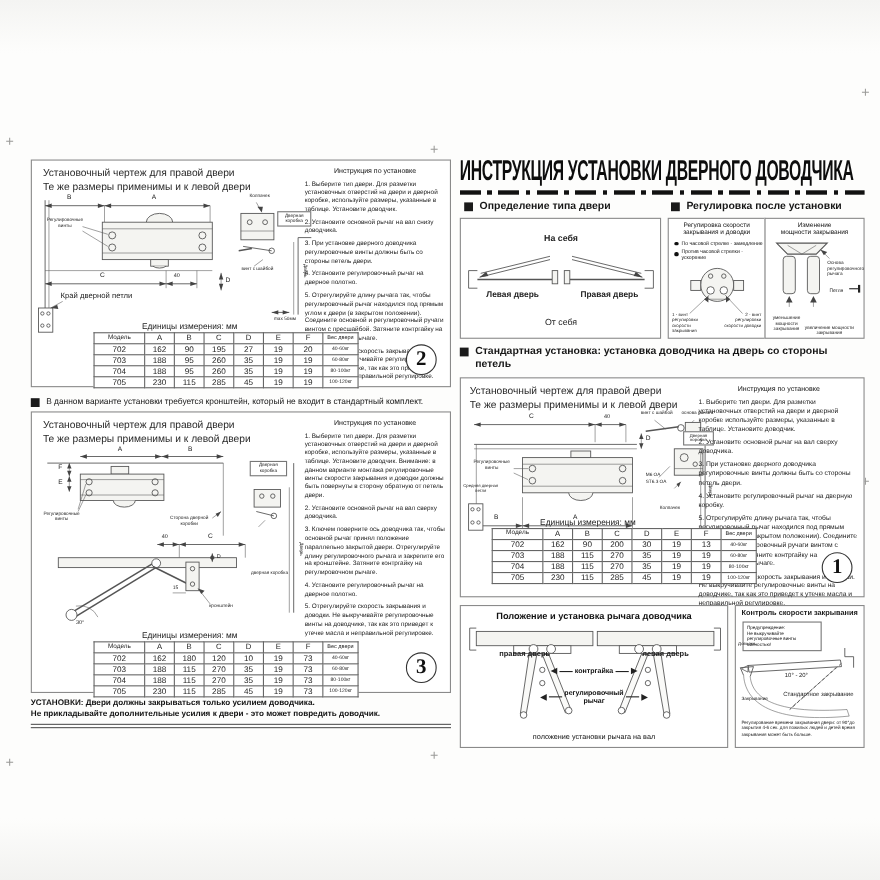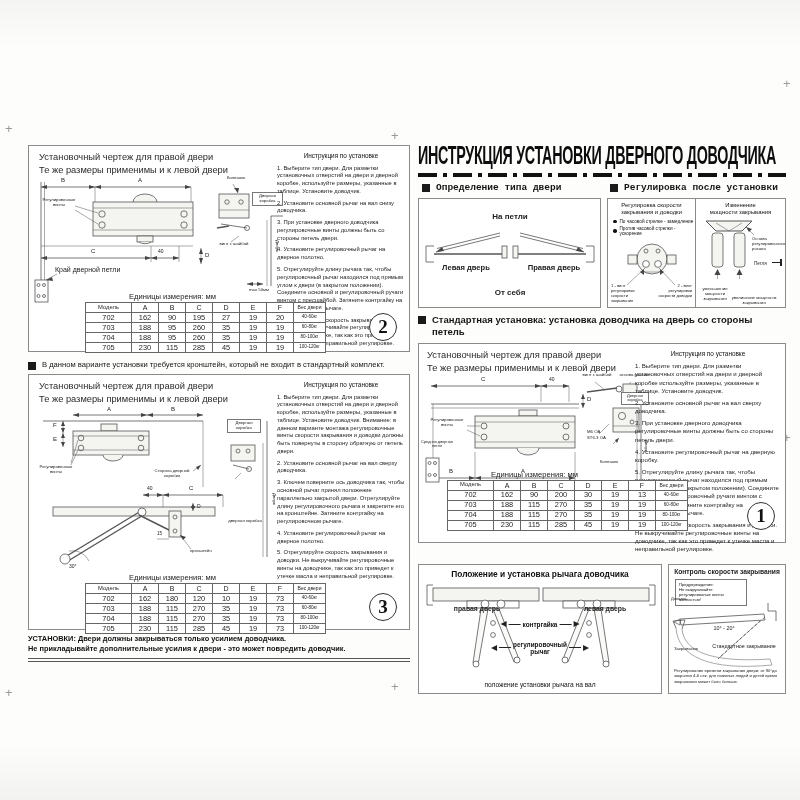--- a/index.html
+++ b/index.html
@@ -35,21 +35,21 @@
   svg .thin { stroke-width:0.5; }
   svg .thick { stroke-width:1.4; }
   svg .dash { stroke-dasharray:3 2; }
   .warnline { font-size:7.4px; font-weight:bold; color:#111; line-height:1.4; margin-top:4px; }
   .dblrule { margin-top:3px; height:4px; border-top:1.2px solid #555; border-bottom:1.2px solid #555; }
   
   .big-title { width:368px; overflow:visible; height:30px; }
   .big-title span { display:inline-block; white-space:nowrap; font-size:26px; font-weight:bold; letter-spacing:-0.5px; color:#0d0d0d; transform:scaleX(0.55); transform-origin:left top; }
   .dashdot { height:4px; margin:3px 0 5px; background:repeating-linear-gradient(90deg,#111 0 19px,transparent 19px 25px,#111 25px 29px,transparent 29px 35px); }
   .rp-heads { position:relative; height:14px; font-weight:bold; font-size:9.3px; color:#111; }
-  .rp-heads .sec-head { position:absolute; top:0;font-family:Liberation Mono, monospace; }
+  .rp-heads .sec-head { position:absolute; top:0; }
   .toprow { position:relative; height:110px; margin-top:2px; }
   .minibox { position:absolute; background:#fff; border:1px solid #8a8a8a; }
   .mtitle { text-align:center; font-size:5.9px; line-height:1.25; margin-top:3px; color:#111; }
   .bullet-row { display:flex; gap:3px; align-items:center; font-size:4.7px; margin:2px 0 0 5px; color:#111; }
   .dot { width:3.5px; height:3.5px; border-radius:50%; background:#111; flex:none; }
   .capgrid { position:absolute; bottom:3px; left:3px; right:3px; display:flex; justify-content:space-between; }
   .capgrid div { width:38px; font-size:4.1px; line-height:1.2; color:#222; }
   .arm-title { text-align:center; font-size:8.4px; font-weight:bold; margin-top:4px; color:#111; }
   .midlbl { position:absolute; left:50%; transform:translateX(-50%); display:flex; align-items:center; gap:2px; font-size:6.4px; font-weight:bold; color:#111; white-space:nowrap; }
   .midlbl .ln { width:12px; height:1px; background:#222; }
@@ -444,24 +444,24 @@
           </g>
           <g>
             <line x1="16" y1="52" x2="80" y2="36"></line>
               <line x1="17" y1="48.5" x2="80" y2="33"></line>
             <line x1="164" y1="52" x2="100" y2="36"></line>
               <line x1="163" y1="48.5" x2="100" y2="33"></line>
             <polygon points="16,52 22,47 24,51"></polygon>
               <polygon points="164,52 158,47 156,51"></polygon>
           </g>
         </svg>
-        <div class="lbl" style="left:0;top:12px;width:180px;font-size:8px;font-weight:bold">На петли</div>
+        <div class="lbl" style="left:0;top:12px;width:180px;font-size:8px;font-weight:bold">На себя</div>
         <div class="lbl" style="left:10px;top:64px;width:72px;font-size:7.6px;font-weight:bold">Левая дверь</div>
         <div class="lbl" style="left:98px;top:64px;width:72px;font-size:7.6px;font-weight:bold">Правая дверь</div>
-        <div class="lbl" style="left:0;top:88px;width:180px;font-size:8px;font-weight:bold">От себя</div>
+        <div class="lbl" style="left:0;top:88px;width:180px;font-size:8px;font-weight:normal">От себя</div>
       </div>
     </div>
 
     <div class="minibox" style="left:189px;top:0;width:89px;height:110px">
       <div class="mtitle">
         <div>Регулировка скорости</div>
         <div>закрывания и доводки</div>
       </div>
       <div class="bullet-row">
         <div class="dot"></div>
@@ -675,21 +675,21 @@
             <td>45</td>
             <td>19</td>
             <td>19</td>
             <td>100-120кг</td>
           </tr>
         </tbody>
     </table>
     <div class="badge" style="right:10px;bottom:12px">1</div>
   </div>
 
-  <div style="position:relative;height:108px;margin-top:21px">
+  <div style="position:relative;height:108px;margin-top:7px">
 
     <div class="minibox" style="left:0;top:0;width:244px;height:130px">
       <div class="arm-title">Положение и установка рычага доводчика</div>
       <div class="draw" style="left:4px;top:18px;width:236px;height:88px">
         <svg width="236" height="88" viewBox="0 0 236 88">
           <g>
             <polyline points="10,2 4,2 4,22 10,22"></polyline>
             <rect x="10" y="5" width="106" height="13" class="f"></rect>
             <rect x="44" y="18" width="52" height="7" class="w"></rect>
             <circle cx="62" cy="21" r="4" class="w"></circle>

